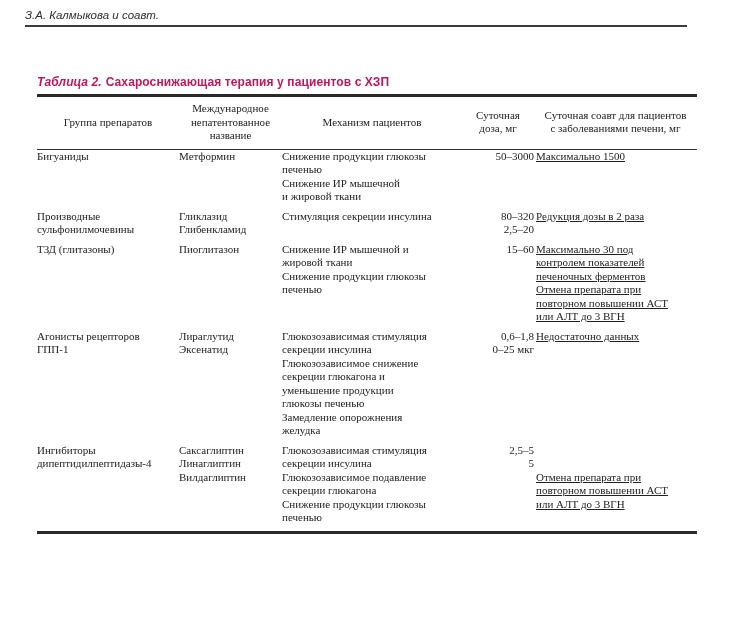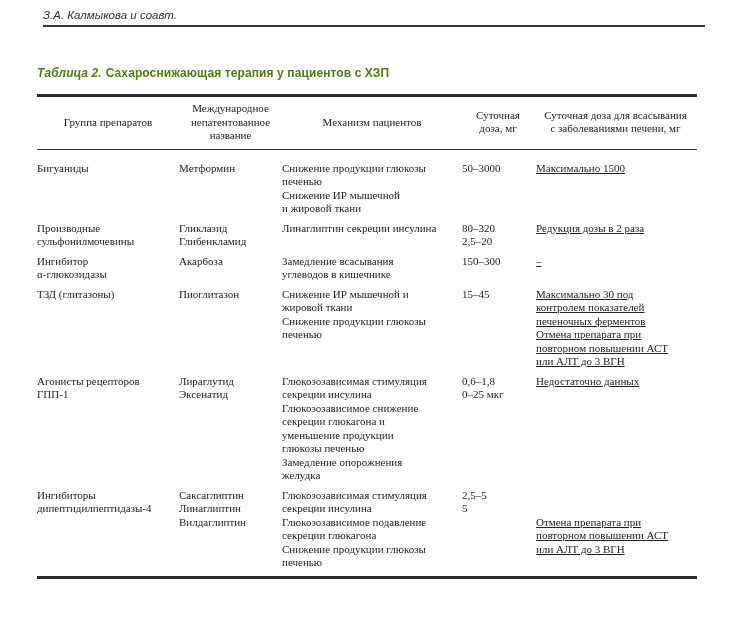--- a/index.html
+++ b/index.html
@@ -11,38 +11,38 @@
     position: relative;
     width: 730px;
     height: 621px;
     background: #ffffff;
     font-family: "Liberation Serif", serif;
     color: #1f1f1f;
     overflow: hidden;
   }
   .running-header {
     position: absolute;
-    left: 43px;
+    left: 25px;
     top: 9px;
     width: 662px;
     border-bottom: 2px solid #3a3a3a;
     padding-bottom: 4px;
     font-family: "Liberation Sans", sans-serif;
     font-style: italic;
     font-size: 11.5px;
     color: #2e2e2e;
   }
   .table-caption {
     position: absolute;
     left: 37px;
-    top: 66px;
+    top: 75px;
     font-family: "Liberation Sans", sans-serif;
     font-weight: bold;
     font-size: 12px;
-    color: #4d7c0f;
+    color: #be185d;
     letter-spacing: 0.1px;
   }
   .cap-label {
     font-style: italic;
     margin-right: 4px;
   }
   table.therapy {
     position: absolute;
     left: 37px;
     top: 94px;
@@ -71,22 +71,22 @@
   thead th.c2, thead th.c3, thead th.c4, thead th.c5 { text-align: center; }
 
   tbody td {
     vertical-align: top;
     font-size: 11px;
     line-height: 13.5px;
     padding: 0 3px 6px 0;
     white-space: pre-line;
     color: #222222;
   }
-  tbody tr:first-child td { padding-top: 12px; }
-  tbody td.c4 { text-align: left; padding-right: 0; }
+  tbody tr:first-child td { padding-top: 0; }
+  tbody td.c4 { text-align: right; padding-right: 0; }
   tbody td.c5 { padding-left: 2px; text-decoration: underline; }
   tbody td.offset-two { padding-top: 27px; }
   tbody tr:last-child td { border-bottom: 3px solid #2a2a2a; }
 </style>
 </head>
 <body>
 
 <div class="page">
 
   <div class="running-header">
@@ -107,62 +107,53 @@
     </colgroup>
     <thead>
       <tr>
         <th class="c1">Группа препаратов</th>
         <th class="c2">Международное
 непатентованное
 название</th>
         <th class="c3">Механизм пациентов</th>
         <th class="c4">Суточная
 доза, мг</th>
-        <th class="c5">Суточная доза для всасывания
+        <th class="c5">Суточная соавт для пациентов
 с заболеваниями печени, мг</th>
       </tr>
     </thead>
     <tbody>
       <tr>
         <td class="c1">Бигуаниды</td>
         <td class="c2">Метформин</td>
         <td class="c3">Снижение продукции глюкозы
 печенью
 Снижение ИР мышечной
 и жировой ткани</td>
         <td class="c4">50–3000</td>
         <td class="c5">Максимально 1500</td>
       </tr>
       <tr>
         <td class="c1">Производные
 сульфонилмочевины</td>
         <td class="c2">Гликлазид
 Глибенкламид</td>
-        <td class="c3">Линаглиптин секреции инсулина</td>
+        <td class="c3">Стимуляция секреции инсулина</td>
         <td class="c4">80–320
 2,5–20</td>
         <td class="c5">Редукция дозы в 2 раза</td>
-      </tr>
-      <tr>
-        <td class="c1">Ингибитор
-α-глюкозидазы</td>
-        <td class="c2">Акарбоза</td>
-        <td class="c3">Замедление всасывания
-углеводов в кишечнике</td>
-        <td class="c4">150–300</td>
-        <td class="c5">–</td>
       </tr>
       <tr>
         <td class="c1">ТЗД (глитазоны)</td>
         <td class="c2">Пиоглитазон</td>
         <td class="c3">Снижение ИР мышечной и
 жировой ткани
 Снижение продукции глюкозы
 печенью</td>
-        <td class="c4">15–45</td>
+        <td class="c4">15–60</td>
         <td class="c5">Максимально 30 под
 контролем показателей
 печеночных ферментов
 Отмена препарата при
 повторном повышении АСТ
 или АЛТ до 3 ВГН</td>
       </tr>
       <tr>
         <td class="c1">Агонисты рецепторов
 ГПП-1</td>

